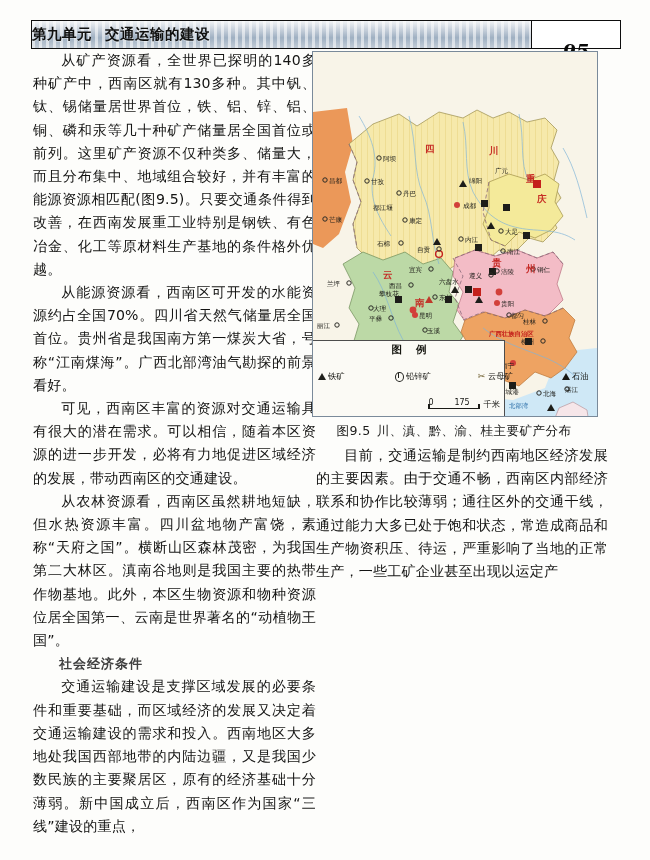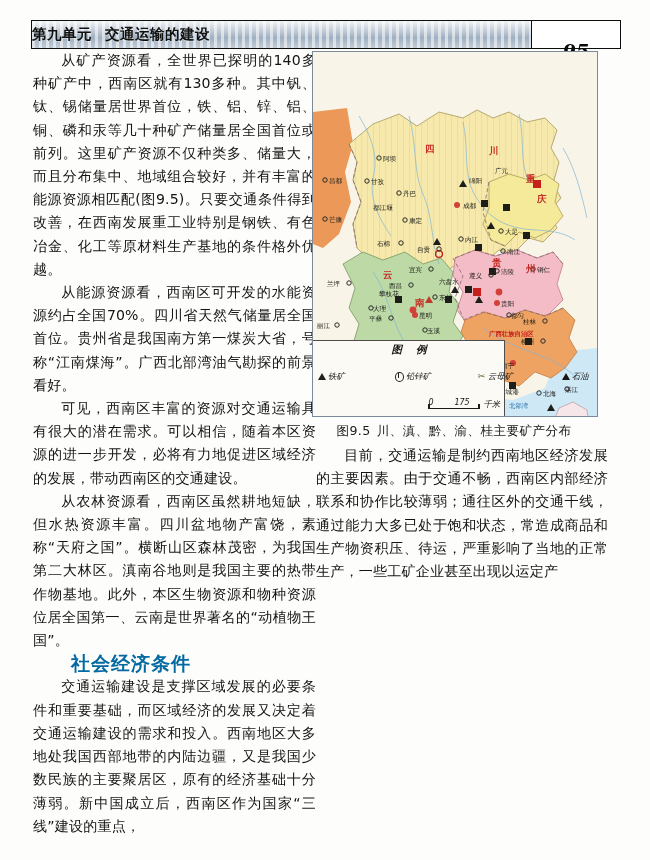--- a/index.html
+++ b/index.html
@@ -52,22 +52,22 @@
     text-align:justify;
     text-justify:inter-character;
     letter-spacing:.15px;
   }
   .col-left{left:33px;top:49px;width:283px;}
   .col-right{left:316px;top:444px;width:292px;}
   .col p{margin:0;text-indent:2em;}
   .col p.ni{text-indent:0;}
   .sec-head{
     margin:9px 0 1px 0;
-    font-size:19px;font-weight:bold;letter-spacing:1px;
-    text-indent:0;color:#0369a1;
+    font-size:13px;font-weight:bold;letter-spacing:1px;
+    text-indent:0;color:#404040;
   }
 
   
   .figure{
     position:absolute;left:312px;top:51px;width:284px;
   }
   .map{
     position:relative;width:284px;height:364px;
     border:1px solid #7a8a9a;
     background:#e8f3fb;
@@ -79,21 +79,20 @@
     font-size:12.6px;color:#1a1a19;letter-spacing:.4px;
   }
   .fig-caption .cap-num{margin-right:6px;}
 
   
   .legend-box{
     position:absolute;left:0;bottom:0;width:192px;height:76px;
     background:#fbfaf5;border:1px solid #4d4d4d;border-left:none;border-bottom:none;
     box-sizing:border-box;
     padding:2px 3px 0 4px;
-    font-style:italic;
   }
   .legend-title{
     text-align:center;font-size:10.5px;font-weight:bold;color:#15150f;
     letter-spacing:14px;text-indent:14px;line-height:12px;
   }
   .legend-grid{
     display:grid;
     grid-template-columns:46px 50px 52px 40px;
     column-gap:0;row-gap:0;
     margin-top:15px;

